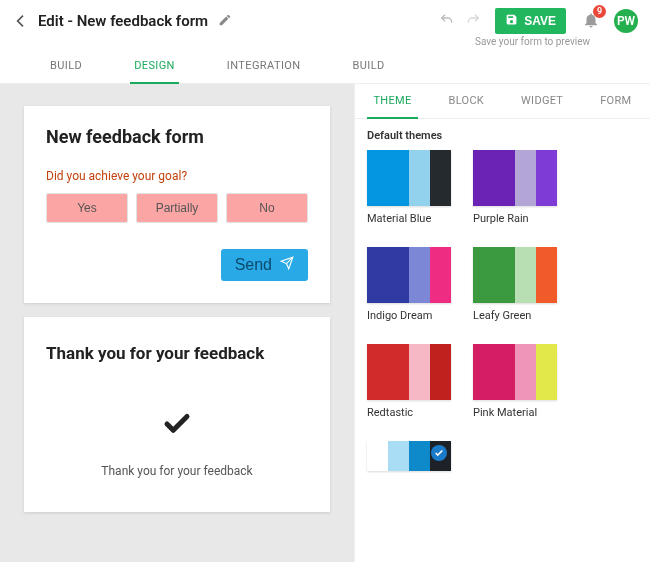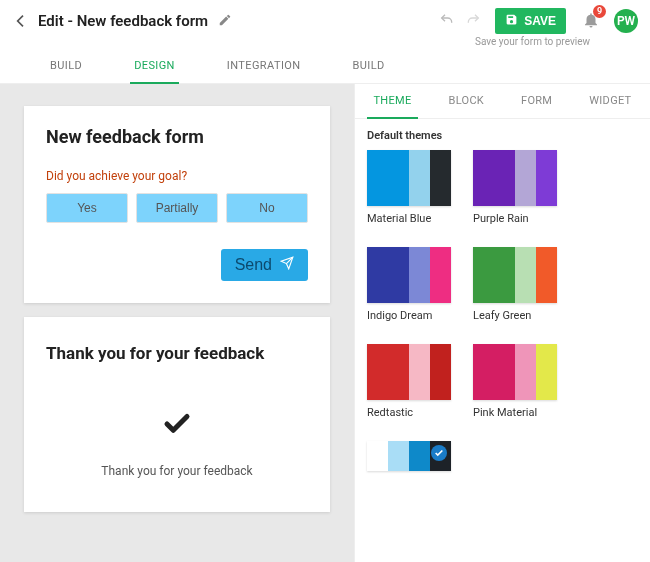--- a/index.html
+++ b/index.html
@@ -54,21 +54,21 @@
     overflow:auto;
   }
   .card {
     background:#fff; box-shadow:0 1px 3px rgba(0,0,0,0.12);
     padding:20px 22px 22px 22px;
   }
   .card h2 { font-size:18px; font-weight:700; color:#222; margin-bottom:22px; }
   .question { font-size:12px; color:#c2410c; margin-bottom:10px; }
   .btn-row { display:flex; gap:8px; }
   .choice {
-    flex:1; border:1px solid #e2e2e2; background:#7dd3fc; color:#555;
+    flex:1; border:1px solid #e2e2e2; background:#fca5a5; color:#555;
     font-size:12px; padding:7px 0; border-radius:2px; cursor:pointer;
   }
   .send-row { display:flex; justify-content:flex-end; margin-top:26px; }
   .send-btn {
     background:#29a9e6; color:#0c4a6e; border:none; border-radius:3px;
     padding:7px 14px; font-size:16px; display:flex; align-items:center; gap:8px; cursor:pointer;
   }
   .thanks-card { text-align:center; padding:26px 22px 34px 22px; }
   .thanks-card h2 { font-size:17px; font-weight:700; margin-bottom:46px; text-align:left; }
   .check-icon { margin-bottom:22px; display:inline-block; }
@@ -175,22 +175,22 @@
           </svg>
       </span>
       <div class="thanks-text">Thank you for your feedback</div>
     </div>
   </div>
 
   <div class="right-panel">
     <div class="panel-tabs">
       <div class="panel-tab active">THEME</div>
       <div class="panel-tab">BLOCK</div>
+      <div class="panel-tab">WIDGET</div>
       <div class="panel-tab">FORM</div>
-      <div class="panel-tab">WIDGET</div>
     </div>
     <div class="section-label">Default themes</div>
     <div class="theme-grid" id="theme-grid">
         <div class="theme-item">
           <div class="swatch">
             <div style="background: rgb(4, 150, 224);"></div>
             <div style="background: rgb(147, 210, 237);"></div>
             <div style="background: rgb(37, 42, 46);"></div>
           </div>
           <div class="theme-name">Material Blue</div>

